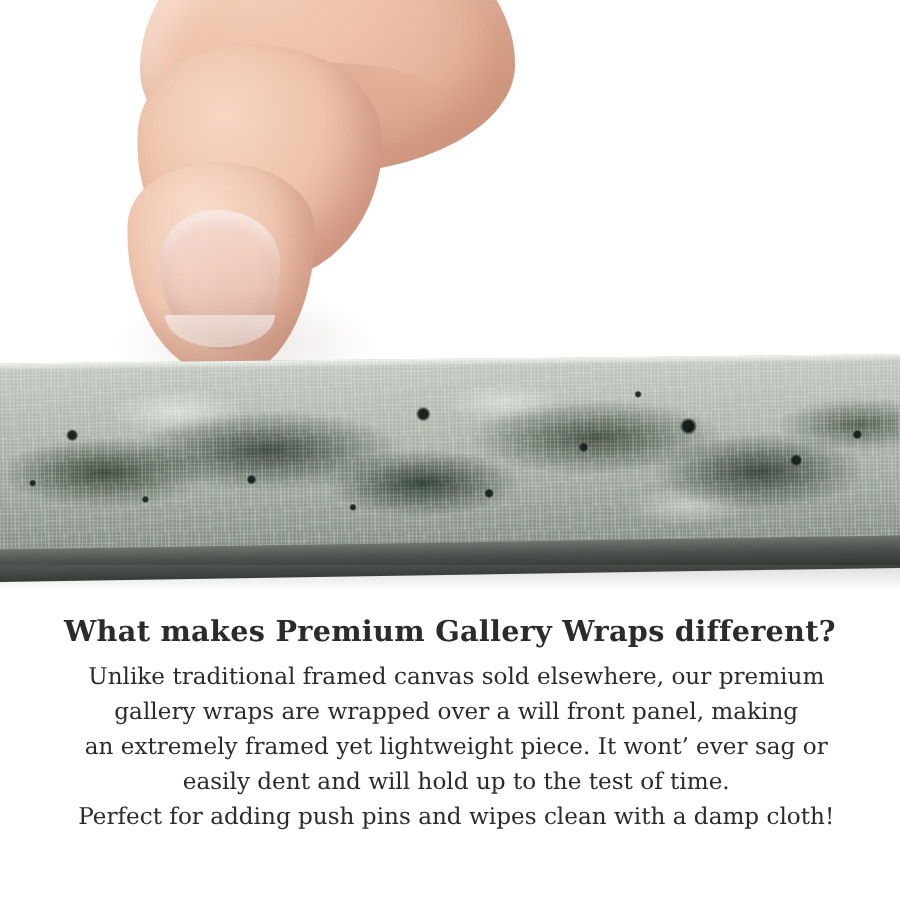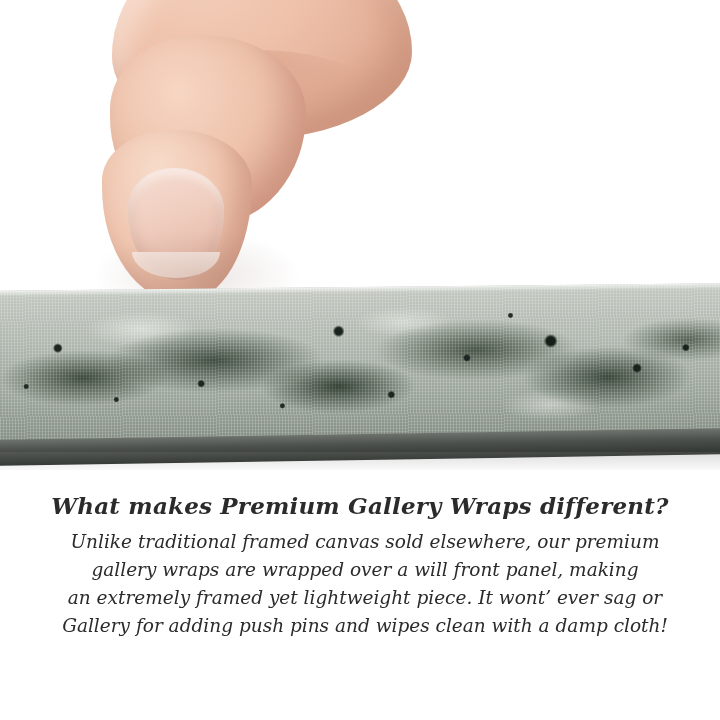--- a/index.html
+++ b/index.html
@@ -195,21 +195,20 @@
 
   
   .caption {
     position: absolute;
     left: 0;
     top: 492px;
     width: 720px;
     text-align: center;
     color: #2b2b2b;
     font-family: "DejaVu Serif", serif;
-    font-style: italic;
   }
   .caption h2 {
     margin: 0 0 8px 0;
     font-size: 23px;
     font-weight: 700;
     letter-spacing: .2px;
     line-height: 1.2;
   }
   .caption p {
     margin: 0;
@@ -244,17 +243,18 @@
     <div class="wrap-bottom"></div>
     <div class="wrap-bottom-shadow"></div>
   </div>
 
   <div class="caption">
     <h2>What makes Premium Gallery Wraps different?</h2>
     <p>
       <span class="ln">Unlike traditional framed canvas sold elsewhere, our premium</span>
       <span class="ln">gallery wraps are wrapped over a will front panel, making</span>
       <span class="ln">an extremely framed yet lightweight piece. It wont’ ever sag or</span>
-      <span class="ln">Gallery for adding push pins and wipes clean with a damp cloth!</span>
+      <span class="ln">easily dent and will hold up to the test of time.</span>
+      <span class="ln">Perfect for adding push pins and wipes clean with a damp cloth!</span>
     </p>
   </div>
 
 </div>
 
 </body></html>

